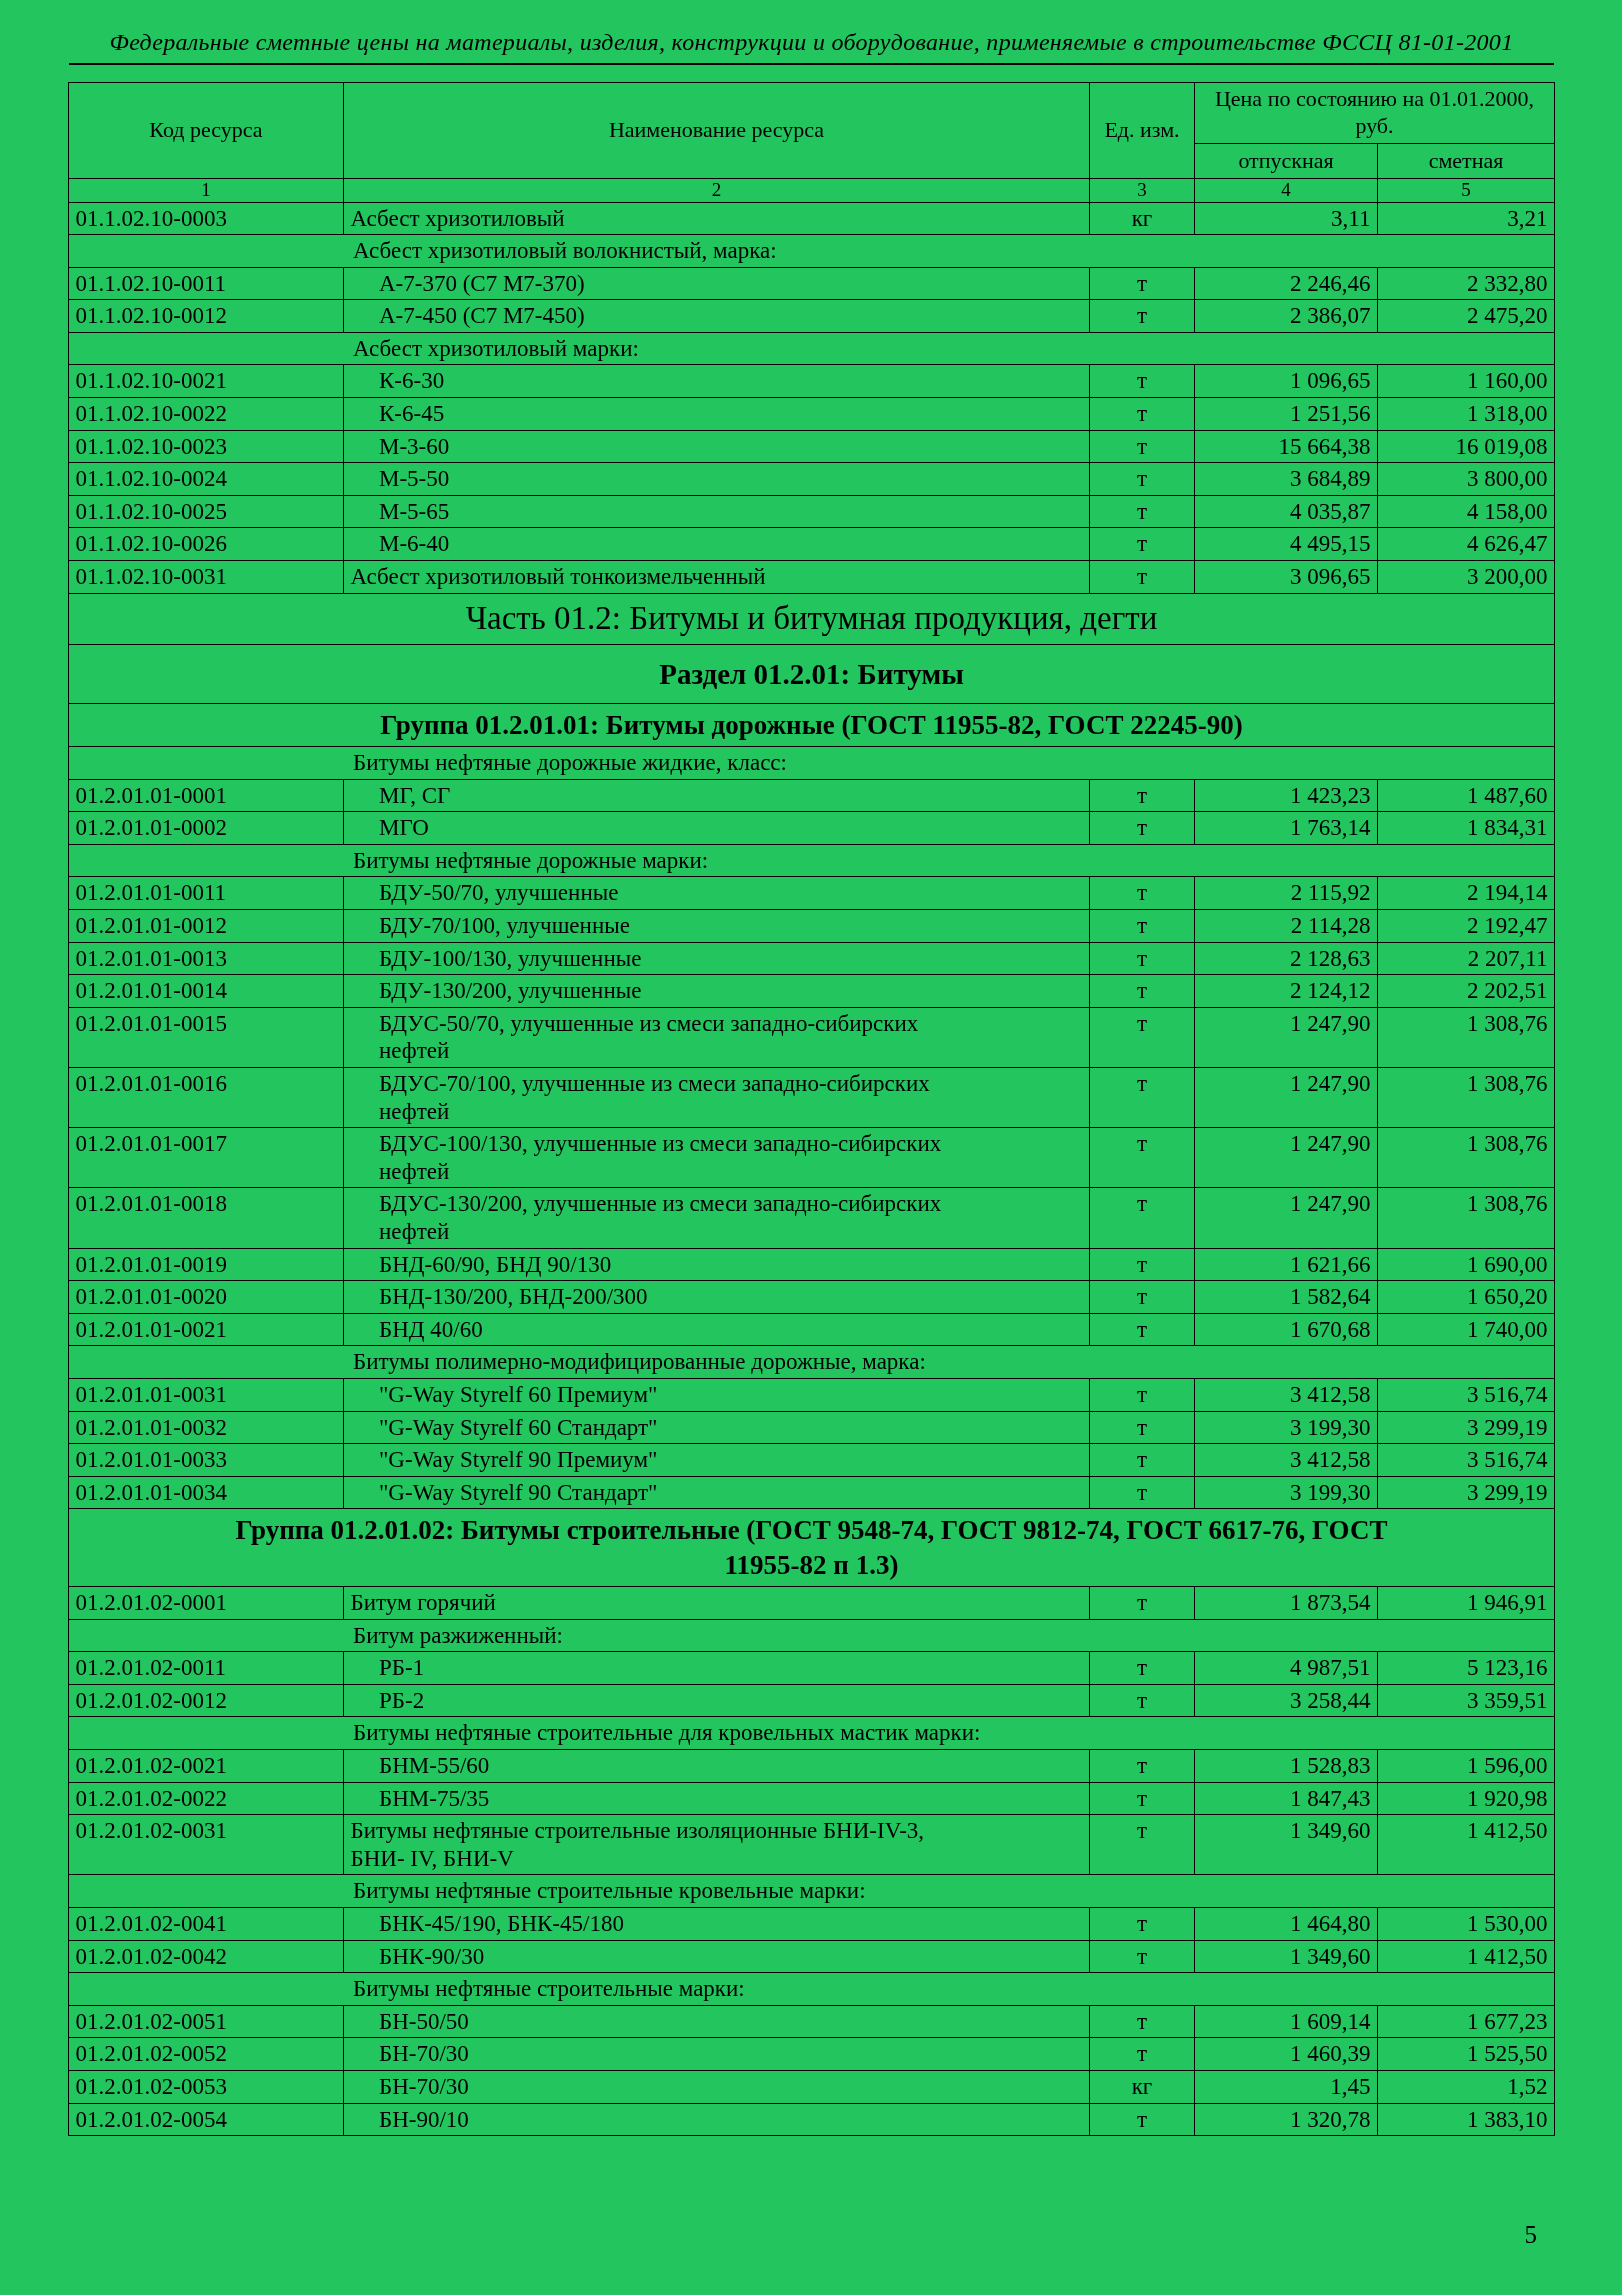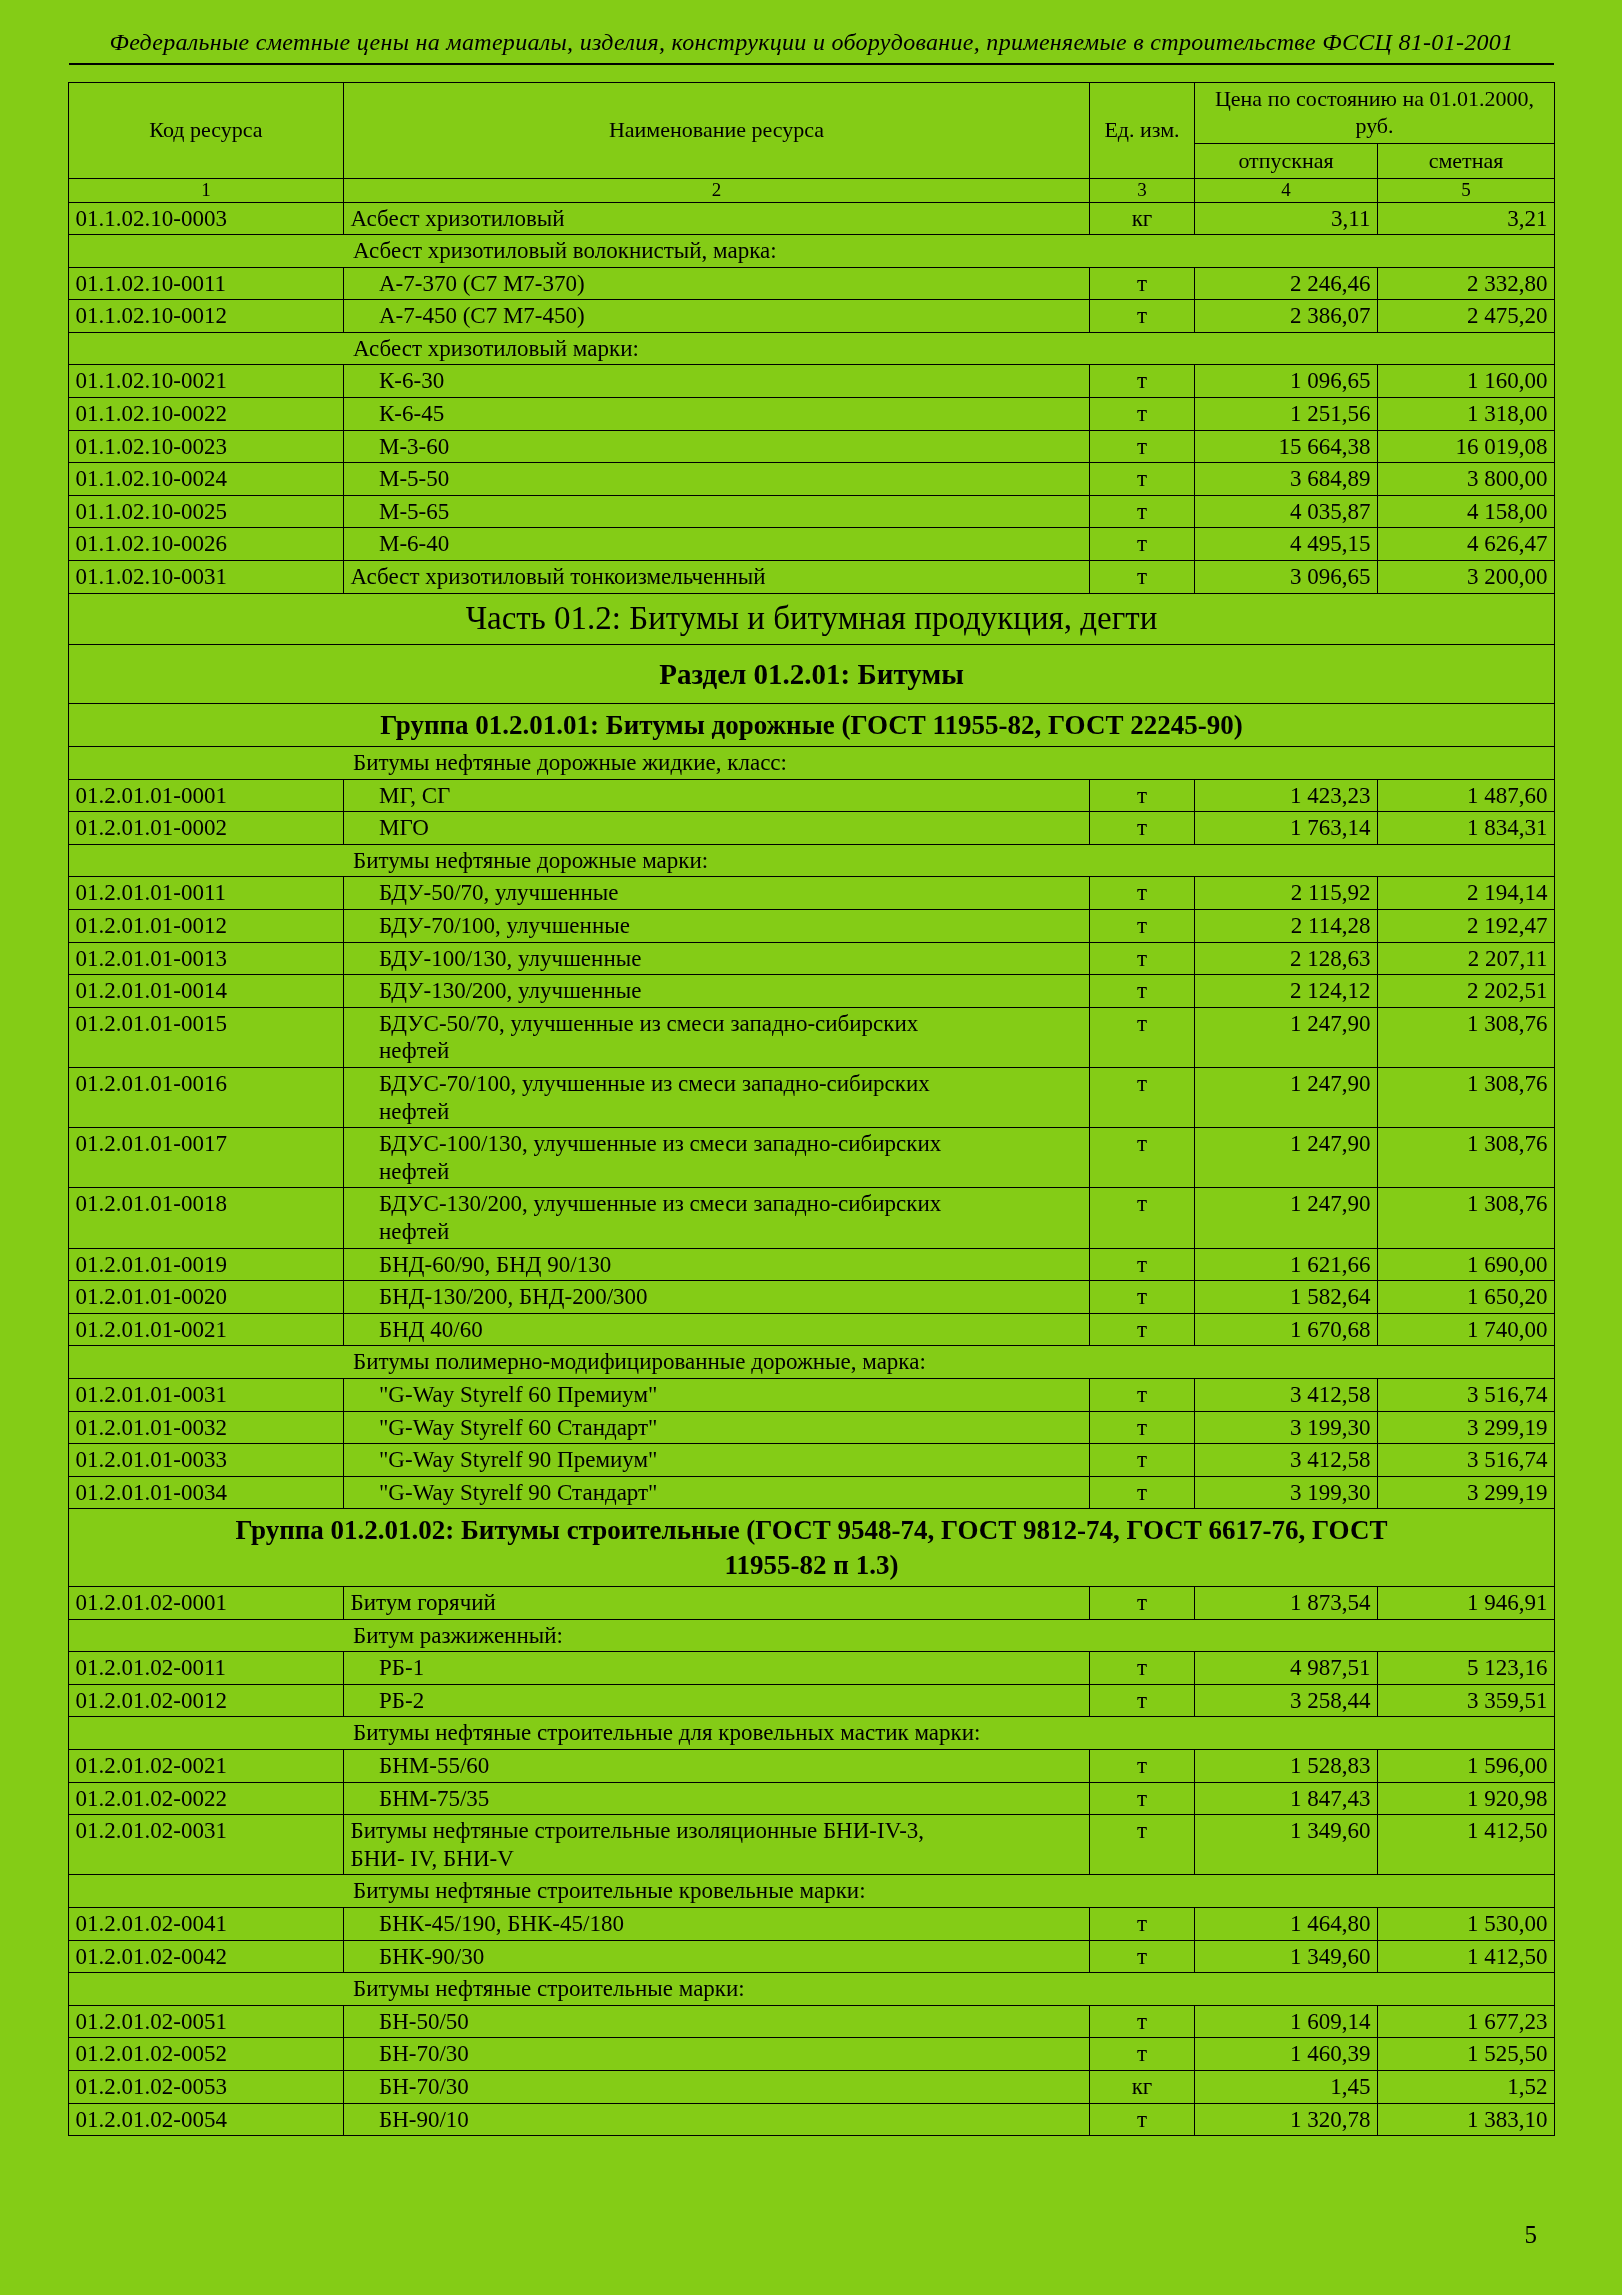--- a/index.html
+++ b/index.html
@@ -1,21 +1,21 @@
 <!DOCTYPE html>
 <html style="font-size:10.5px"><head>
 <meta charset="utf-8">
 <style>
   * { box-sizing: border-box; }
   html, body { margin: 0; padding: 0; background: #ffffff; }
   .page {
     position: relative;
     width: 1623px;
     height: 2295px;
-    background: #84cc16;
+    background: #22c55e;
     color: #000000;
     font-family: "Liberation Serif", serif;
     overflow: hidden;
   }
   .doc-header {
     margin: 29px 69px 0 69px;
     padding-bottom: 6.5px;
     border-bottom: 2px solid #000000;
     font-style: italic;
     font-size: 24px;

